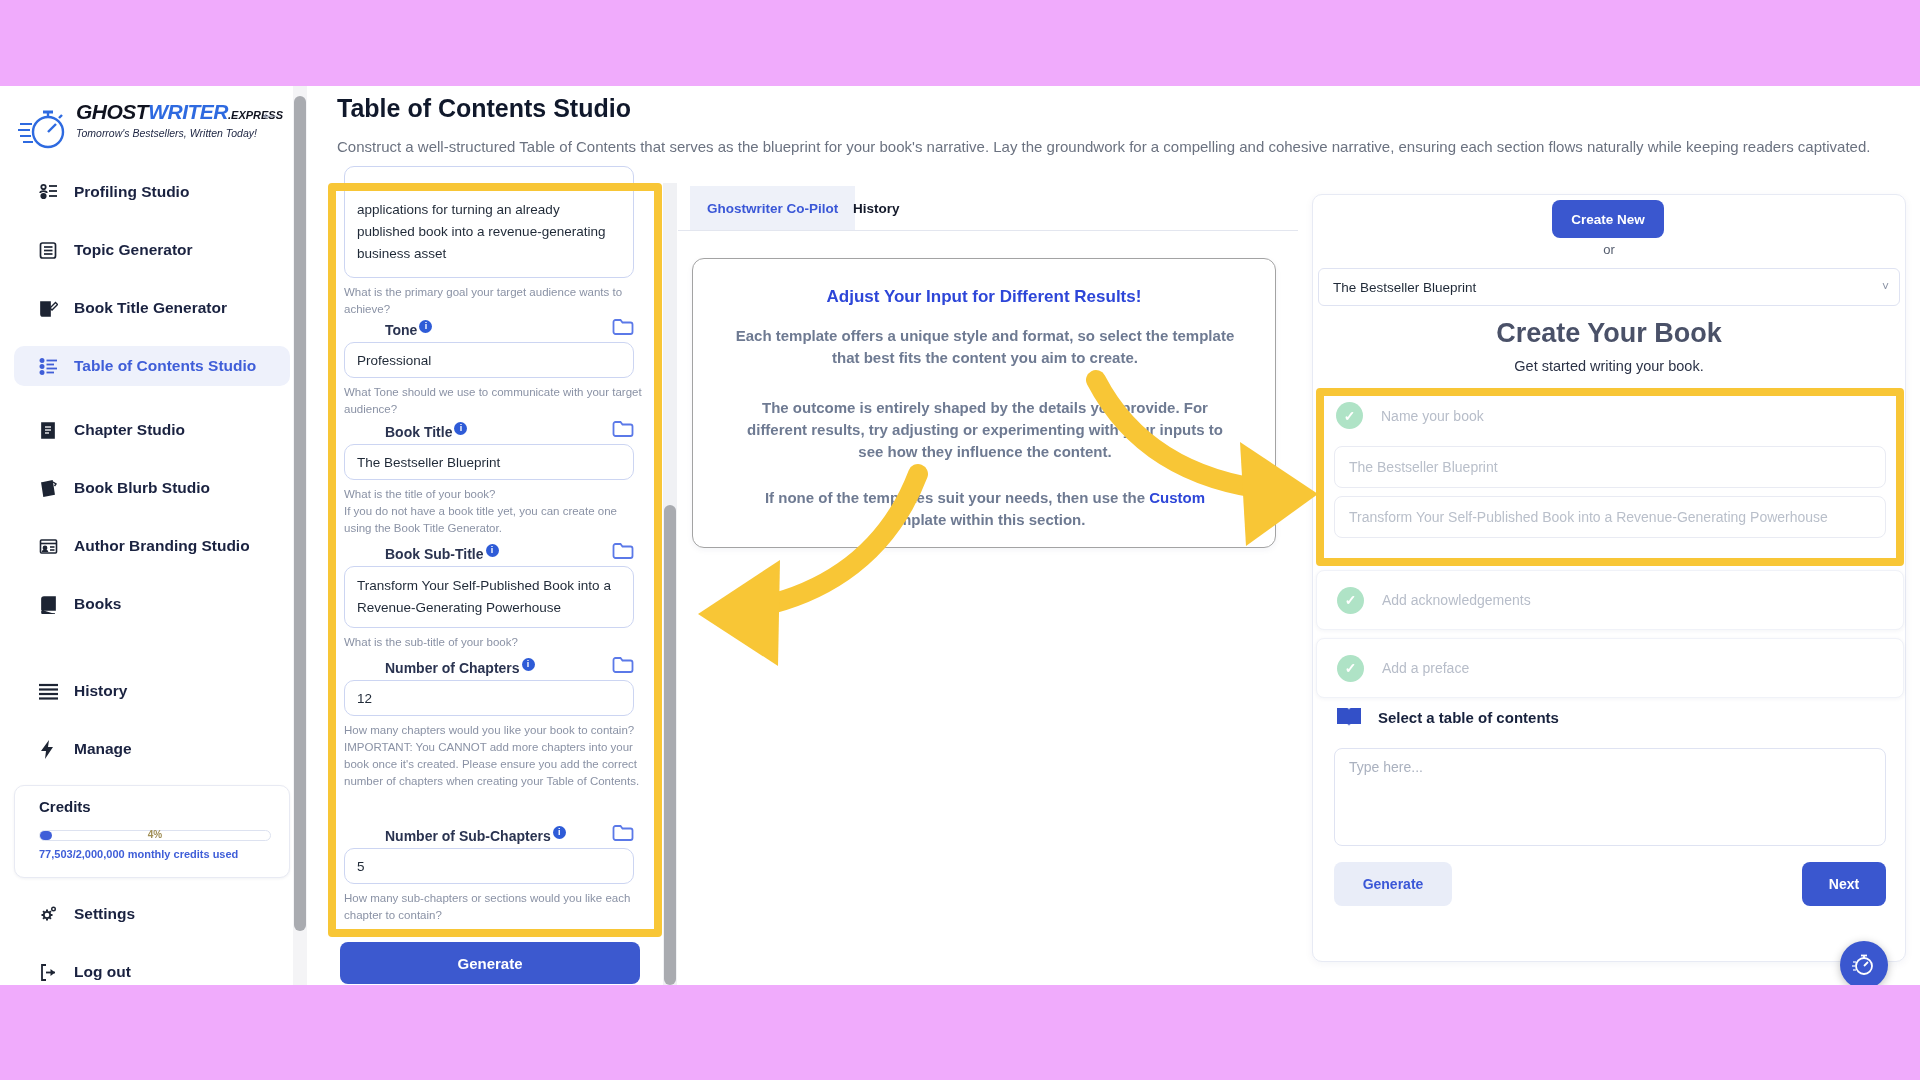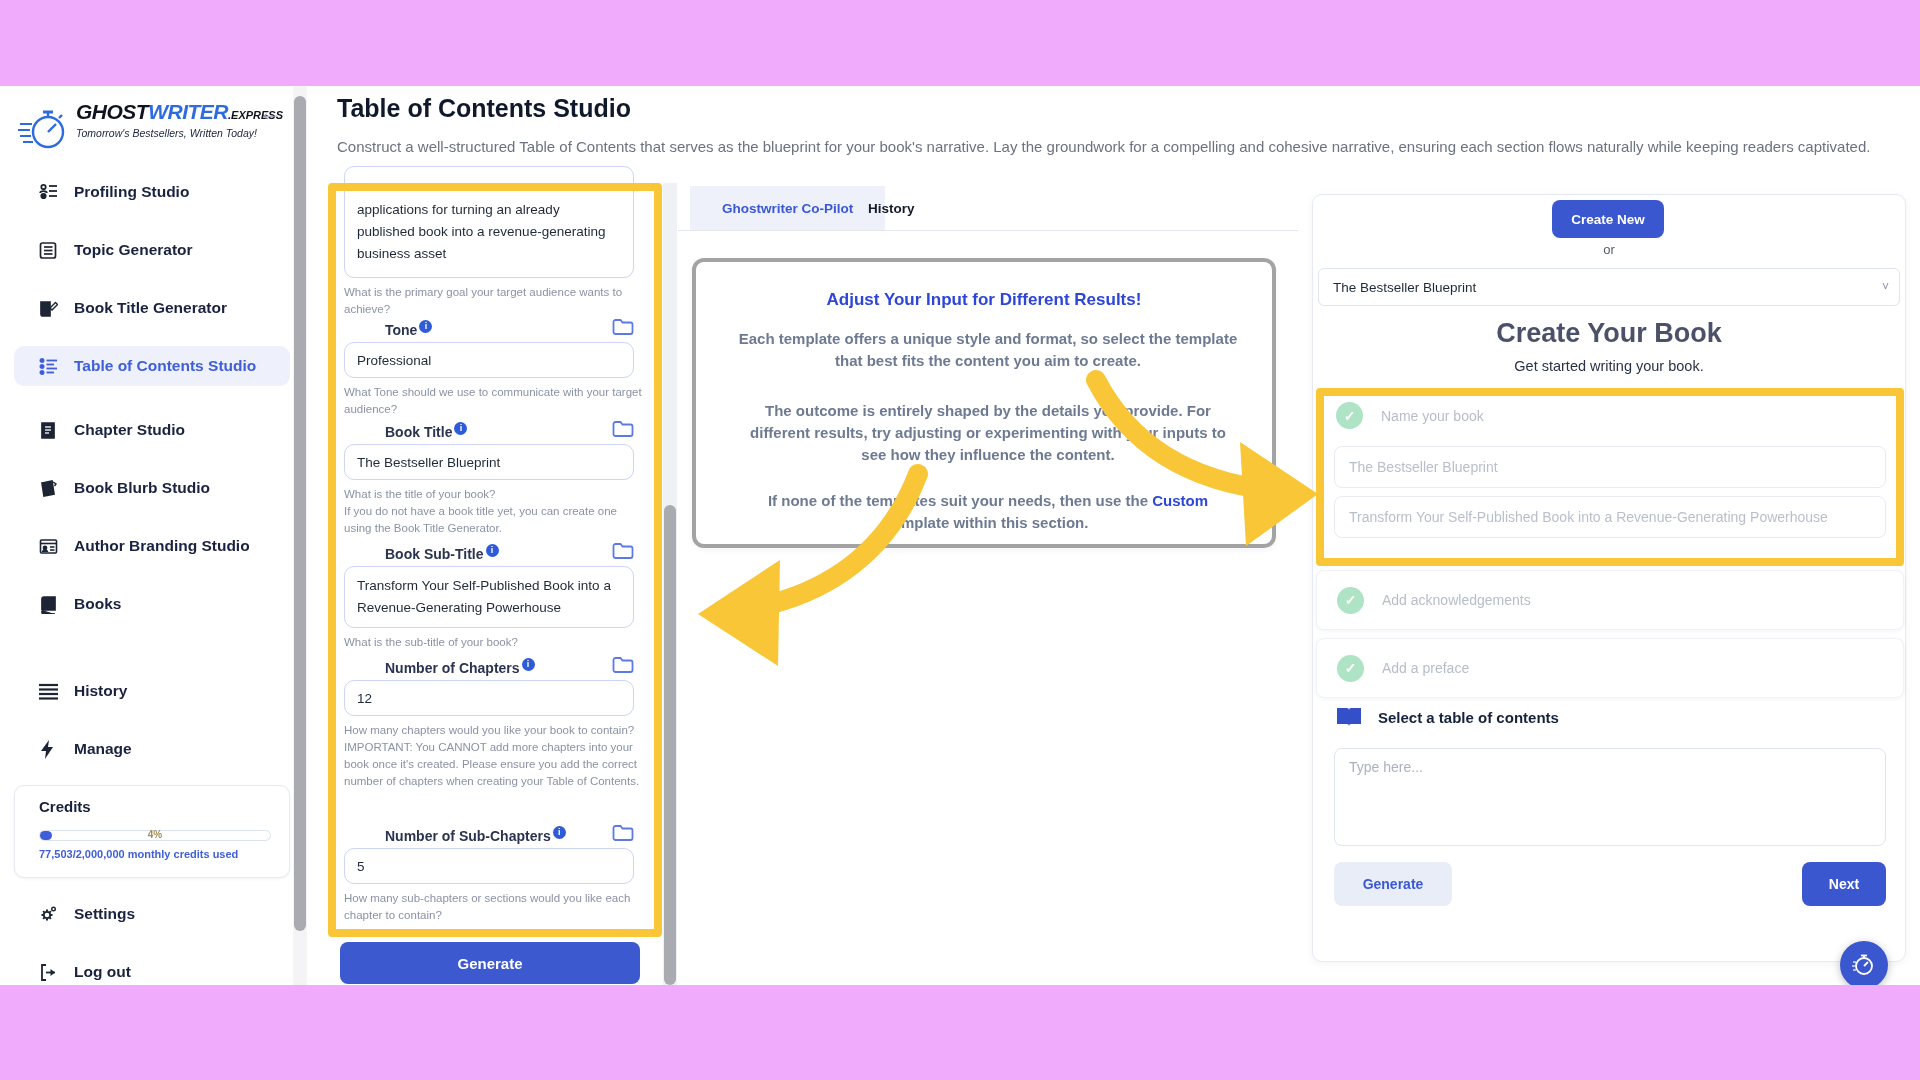--- a/index.html
+++ b/index.html
@@ -40,24 +40,24 @@
   .info-dot { display:inline-block; width:13px; height:13px; background:#2e5bd7; color:#fff; border-radius:50%; font-size:9px; line-height:13px; text-align:center; font-weight:bold; vertical-align:super; margin-left:2px; }
   .folder { position:absolute; left:612px; width:22px; height:18px; }
   .fhelp { position:absolute; left:344px; width:302px; font-size:11.5px; line-height:17px; color:#8a92a5; white-space:pre-line; }
   .goal-box { position:absolute; left:344px; top:80px; width:290px; height:112px; overflow:hidden; padding:32px 12px 6px 12px; line-height:22px; }
   .gen-btn { position:absolute; left:340px; top:856px; width:300px; height:42px; background:#3c59cf; color:#fff; font-weight:bold; font-size:15px; border:none; border-radius:8px; display:flex; align-items:center; justify-content:center; cursor:pointer; }
   .form-scroll { position:absolute; left:663px; top:97px; width:14px; height:802px; background:#f0f1f4; }
   .form-scroll .thumb { position:absolute; left:1px; top:322px; width:12px; height:480px; background:#a9abb0; border-radius:6px; }
 
   
   .tabstrip-border { position:absolute; left:678px; top:144px; width:620px; height:1px; background:#e3e6ef; }
-  .tab { position:absolute; top:100px; height:45px; display:flex; align-items:center; padding:0 32px; font-size:13.5px; font-weight:bold; cursor:pointer; }
+  .tab { position:absolute; top:100px; height:45px; display:flex; align-items:center; padding:0 17px; font-size:13.5px; font-weight:bold; cursor:pointer; }
   .tab.active { left:690px; background:#eef1f9; color:#3a57d7; }
   .tab.idle { left:836px; color:#141a2b; }
-  .copilot-card { position:absolute; left:692px; top:172px; width:584px; height:290px; background:#fff; border:4px solid #a3a3a3; border-radius:12px; box-shadow:0 2px 6px rgba(25,40,90,.05); }
+  .copilot-card { position:absolute; left:692px; top:172px; width:584px; height:290px; background:#fff; border:1px solid #a3a3a3; border-radius:12px; box-shadow:0 2px 6px rgba(25,40,90,.05); }
   .cc-title { position:absolute; top:28px; width:100%; text-align:center; font-size:17px; font-weight:bold; color:#2d46d8; }
   .cc-p { position:absolute; left:40px; width:504px; text-align:center; font-size:15px; font-weight:bold; color:#6e7a92; line-height:22px; }
   .cc-link { color:#2d46d8; }
 
   
   .book-card { position:absolute; left:1312px; top:108px; width:594px; height:768px; background:#fff; border:1px solid #e7eaf4; border-radius:10px; box-shadow:0 2px 8px rgba(25,40,90,.05); }
   .create-new { position:absolute; left:1552px; top:114px; width:112px; height:38px; background:#3a57cf; border:none; border-radius:8px; color:#fff; font-weight:bold; font-size:13.5px; cursor:pointer; }
   .or-label { position:absolute; left:1312px; top:156px; width:594px; text-align:center; font-size:13px; color:#555d6e; }
   .bp-select { position:absolute; left:1318px; top:182px; width:582px; height:38px; border:1px solid #dfe3f2; border-radius:6px; background:#fff; font-size:13.5px; color:#1f2937; display:flex; align-items:center; padding:0 14px; cursor:pointer; }
   .bp-select .chev { position:absolute; right:10px; color:#8b93a5; font-size:12px; }

